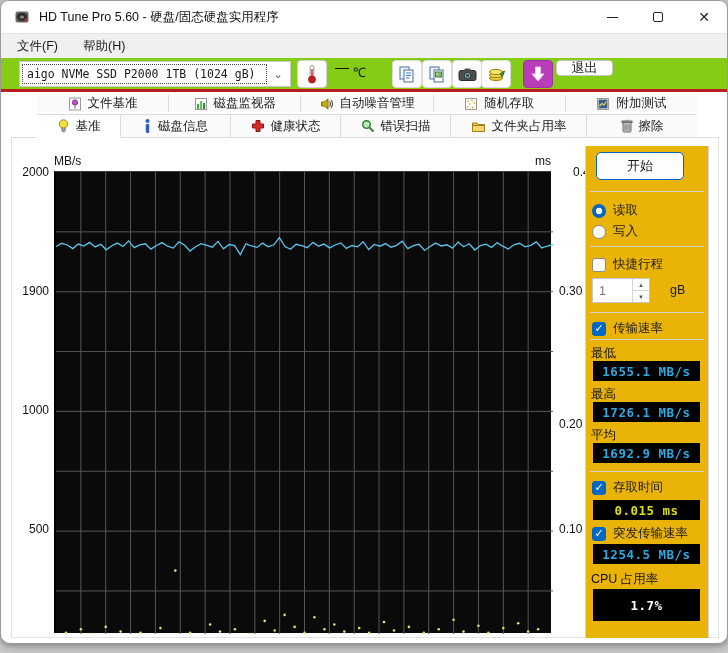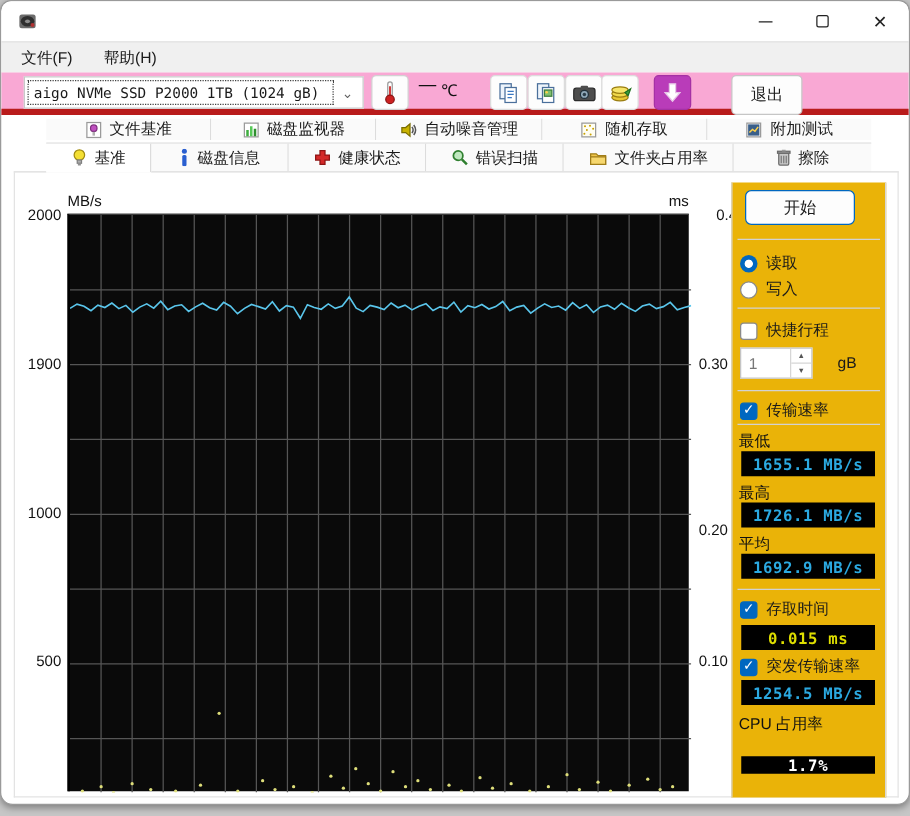--- a/index.html
+++ b/index.html
@@ -17,30 +17,30 @@
   #titlebar .title { margin-left:9px; font-size:12.5px; color:#111; white-space:nowrap; }
   #titlebar .spacer { flex:1; }
   .win-btn { width:46px; height:32px; display:flex; align-items:center; justify-content:center; color:#222; font-size:13px; }
   .win-btn .minimize-glyph { width:11px; border-top:1.3px solid #222; display:block; }
   .win-btn .maximize-glyph { width:10px; height:10px; border:1.3px solid #222; border-radius:2px; display:block; }
   .win-btn .close-glyph { font-size:14px; line-height:1; }
   
   #menubar { position:absolute; left:0; top:32px; right:0; height:25px; background:#f0f0f0; border-top:1px solid #e2e2e2; display:flex; align-items:center; }
   .menu-item { padding:3px 9px; margin-left:7px; font-size:12.5px; }
   
-  #toolbar { position:absolute; left:0; top:57px; right:0; height:34px; background:#f9a8d4; border-bottom:5px solid #b91c1c;text-decoration:underline; }
+  #toolbar { position:absolute; left:0; top:57px; right:0; height:34px; background:#84cc16; border-bottom:3px solid #b91c1c;text-decoration:underline; }
   #drive-combo { position:absolute; left:18px; top:3px; width:272px; height:26px; background:#fff; border:1px solid #c9c9c9; display:flex; align-items:center; }
   #drive-combo .combo-text { flex:1; margin:2px 0 2px 3px; padding:2px 4px; font-family:"DejaVu Sans Mono", monospace; font-size:11.5px; outline:1px dotted #444; white-space:nowrap; overflow:hidden; }
   #drive-combo .combo-chevron { width:24px; text-align:center; color:#5f5f5f; font-size:11px; }
   .tool-btn { position:absolute; top:2px; width:30px; height:28px; background:#fdfdfd; border:1px solid #d2d2d2; border-radius:4px; display:flex; align-items:center; justify-content:center; }
   .tool-btn.flat { border-color:#dcdcdc; }
   .tool-btn.accent { background:#b93cb9; border-color:#a431a4; }
   #temp-dash { position:absolute; left:334px; top:10px; width:14px; border-top:1.6px solid #111; }
   #temp-unit { position:absolute; left:352px; top:5px; font-size:13px; color:#111; }
-  #exit-btn { position:absolute; left:584px; top:2px; width:57px; height:32px; background:#fdfdfd; border:1px solid #c6c6c6; border-radius:4px; font-size:13px; display:flex; align-items:center; justify-content:center; }
+  #exit-btn { position:absolute; left:555px; top:2px; width:57px; height:16px; background:#fdfdfd; border:1px solid #c6c6c6; border-radius:4px; font-size:13px; display:flex; align-items:center; justify-content:center; }
   
   .tabrow { position:absolute; left:36px; width:660px; display:flex; }
   #tabrow1 { top:92px; height:22px; border-bottom:1px solid #dcdcdc;align-items:center; }
   #tabrow2 { top:114px; height:23px; }
   .tab { display:flex; align-items:center; justify-content:center; gap:6px; font-size:12.5px; border-right:1px solid #dcdcdc; background:#fafafa; white-space:nowrap; }
   #tabrow1 .tab { flex:1 1 0; }
   .tab svg { flex:0 0 auto; }
   .tab.active { background:#fff; font-weight:normal; border-bottom:none; position:relative; z-index:3; }
   #tabrow2 .tab { border-bottom:1px solid #dcdcdc; }
   #tabrow2 .tab.active { border-bottom:1px solid #fff; }
@@ -78,20 +78,21 @@
 
 <div id="window">
 
   <div id="titlebar">
     <svg class="app-icon" viewBox="0 0 16 16">
       <rect x="1.5" y="2.5" width="13" height="11" rx="2" fill="#6b6b6b"></rect>
       <ellipse cx="8" cy="8" rx="5.4" ry="4.2" fill="#2e2e2e"></ellipse>
       <ellipse cx="8" cy="8" rx="2" ry="1.5" fill="#8a8a8a"></ellipse>
       <circle cx="12" cy="11" r="1.6" fill="#b03030"></circle>
     </svg>
+    <span class="title">HD Tune Pro 5.60 - 硬盘/固态硬盘实用程序</span>
     <span class="spacer"></span>
     <div class="win-btn">
         <span class="minimize-glyph"></span>
       </div>
     <div class="win-btn">
         <span class="maximize-glyph"></span>
       </div>
     <div class="win-btn">
         <span class="close-glyph">✕</span>
       </div>
@@ -389,16 +390,16 @@
     </div>
     <div class="lcd yellow p-abs" style="top:354px">0.015 ms</div>
 
     <div class="ctl-row p-abs" style="top:379px">
       <span class="checkbox checked">✓</span>
       <span>突发传输速率</span>
     </div>
     <div class="lcd cyan p-abs" style="top:398px">1254.5 MB/s</div>
 
     <span class="stat-label p-abs" style="top:425px">CPU 占用率</span>
-    <div class="lcd white p-abs" style="top:459px; height:14px">1.7%</div>
+    <div class="lcd white p-abs" style="top:443px; height:32px">1.7%</div>
   </div>
 
 </div>
 
 </body></html>

